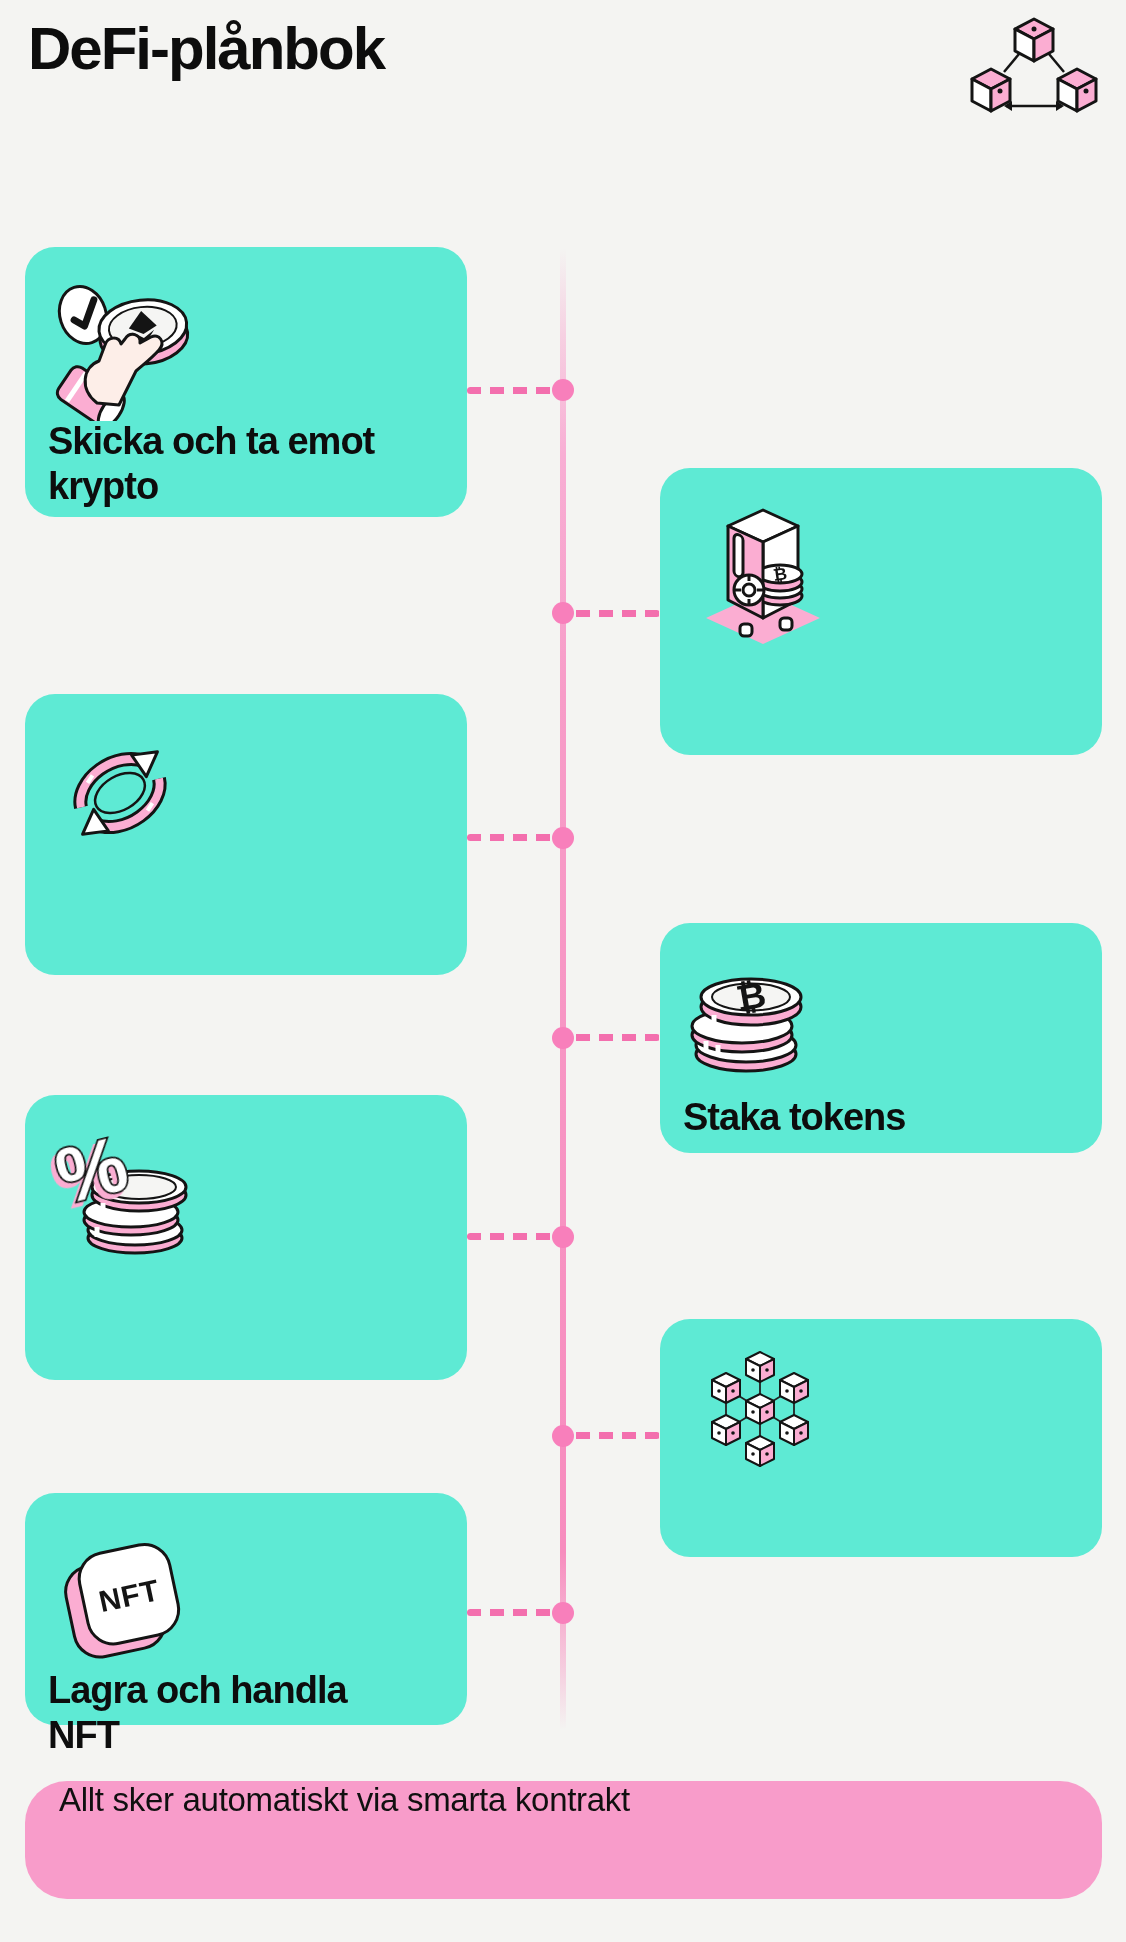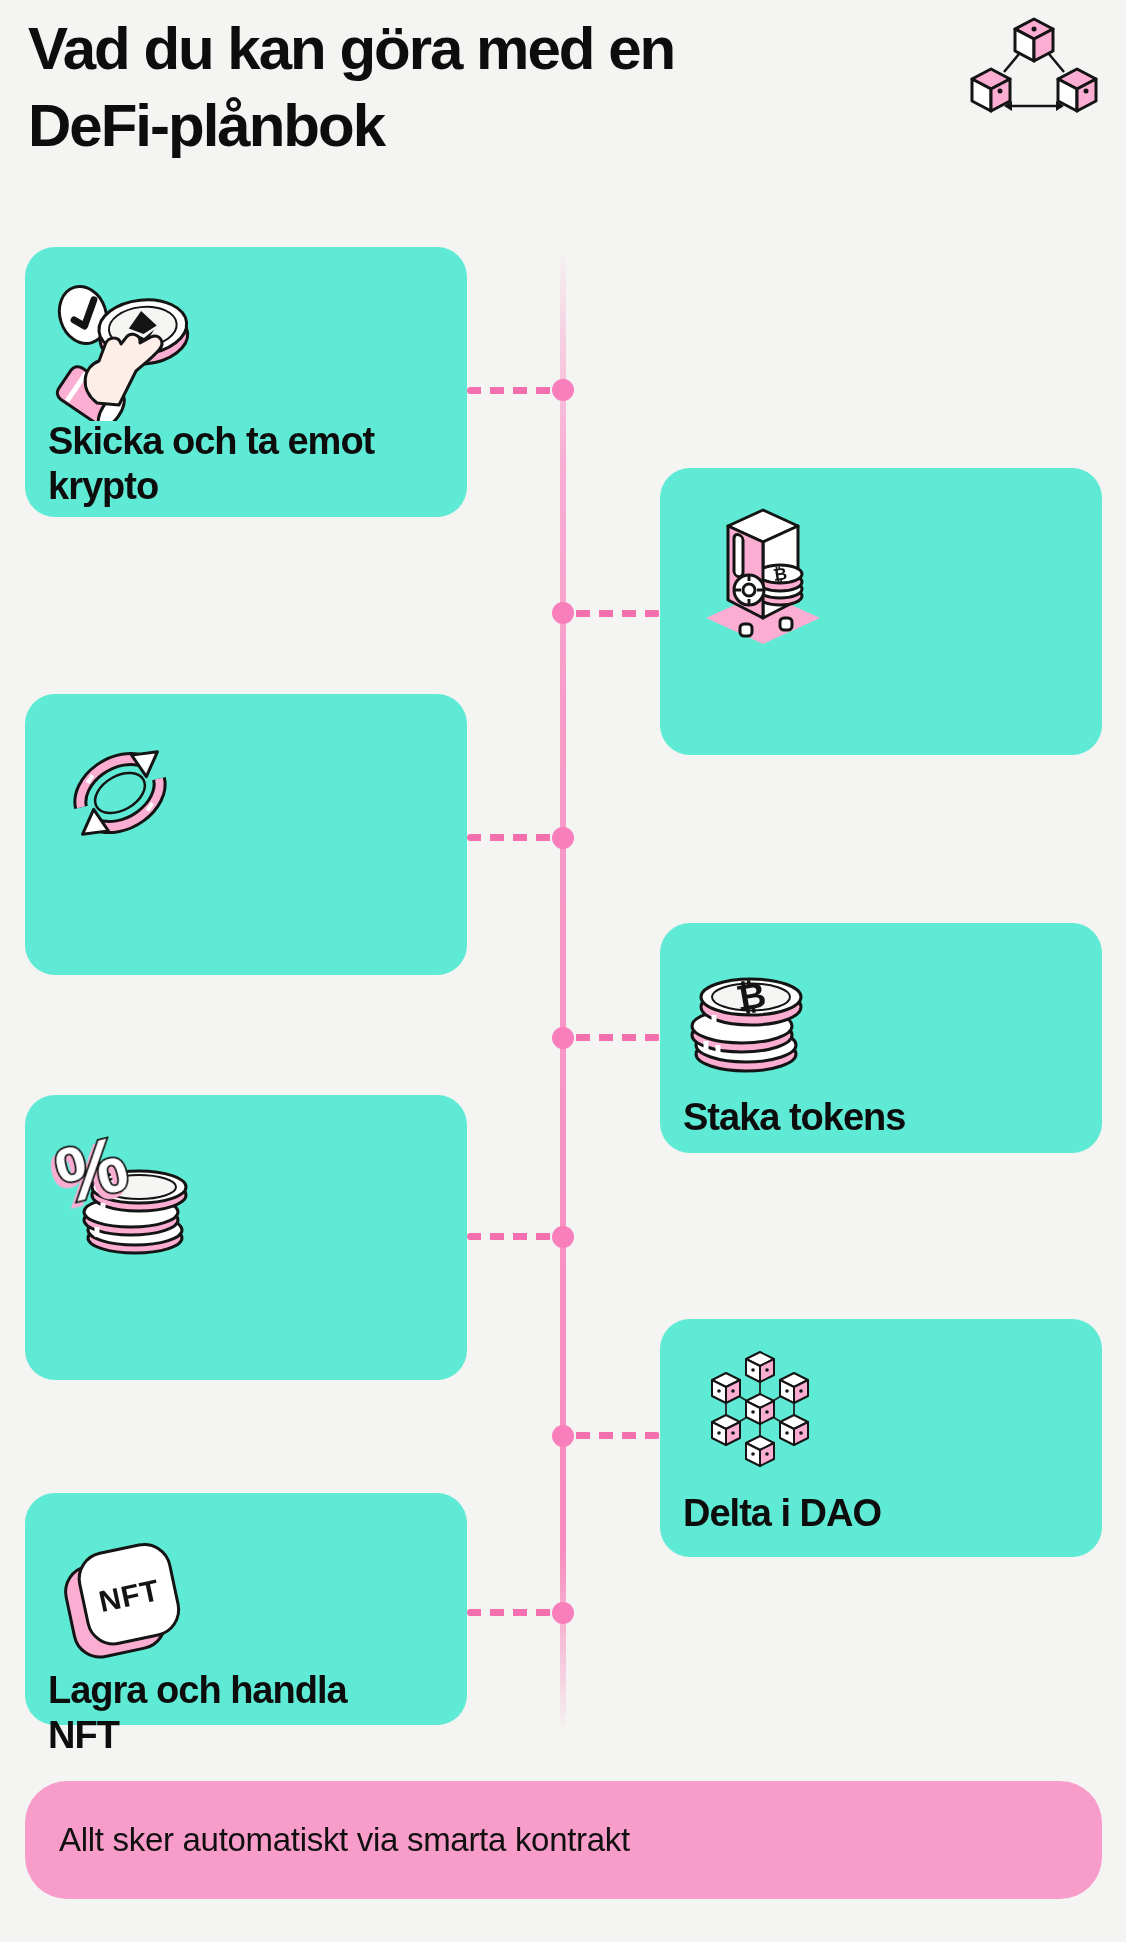--- a/index.html
+++ b/index.html
@@ -57,33 +57,32 @@
   #card-6{left:25px;top:1493px;height:232px;}
   #card-1 .card-icon{left:28px;top:30px;}
   #card-3 .card-icon{left:16px;top:18px;}
   #card-5 .card-icon{left:25px;top:16px;}
   #card-6 .card-title{top:175px;}
 
   
   .banner{
     position:absolute;left:25px;top:1781px;width:1077px;height:118px;
     background:#f89cca;border-radius:42px;
-    display:flex;align-items:center;
+    display:flex;
     font-size:33px;letter-spacing:-0.3px;color:#101010;
   }
   .banner-text{padding-left:34px;}
 
   svg{display:block;}
   .ill{stroke:#141414;stroke-width:3;stroke-linejoin:round;stroke-linecap:round;}
 </style>
 </head>
 <body>
 
 <h1 class="page-title">
-    <span>Vad du kan göra med en</span>
     <span>DeFi-plånbok</span>
   </h1>
 
 <svg class="header-icon" width="132" height="112" viewBox="0 0 132 112">
   <defs>
     <g id="bigcube">
       <polygon class="ill" points="-19,-1 0,-11 19,-1 0,9" fill="#fbadd2"></polygon>
       <polygon class="ill" points="-19,-1 0,9 0,31 -19,21" fill="#ffffff"></polygon>
       <polygon class="ill" points="0,9 19,-1 19,21 0,31" fill="#fbadd2"></polygon>
     </g>
@@ -238,21 +237,20 @@
       <line x1="109" y1="53" x2="109" y2="95"></line>
     </g>
     <use href="#minicube" x="75" y="32"></use>
     <use href="#minicube" x="41" y="53"></use>
     <use href="#minicube" x="109" y="53"></use>
     <use href="#minicube" x="75" y="74"></use>
     <use href="#minicube" x="41" y="95"></use>
     <use href="#minicube" x="109" y="95"></use>
     <use href="#minicube" x="75" y="116"></use>
   </svg>
-  <h2 class="card-title">Delta i DAO</h2>
 </section>
 
 <section class="card" id="card-6">
   <svg class="card-icon" width="160" height="150" viewBox="0 0 160 150">
     <g transform="rotate(-12 80 78)">
       <rect class="ill" x="22" y="42" width="92" height="92" rx="26" fill="#fbadd2"></rect>
       <rect class="ill" x="38" y="32" width="92" height="92" rx="26" fill="#ffffff"></rect>
       <text x="84" y="90" text-anchor="middle" font-size="30" font-weight="bold" letter-spacing="1" fill="#141414">NFT</text>
     </g>
   </svg>

